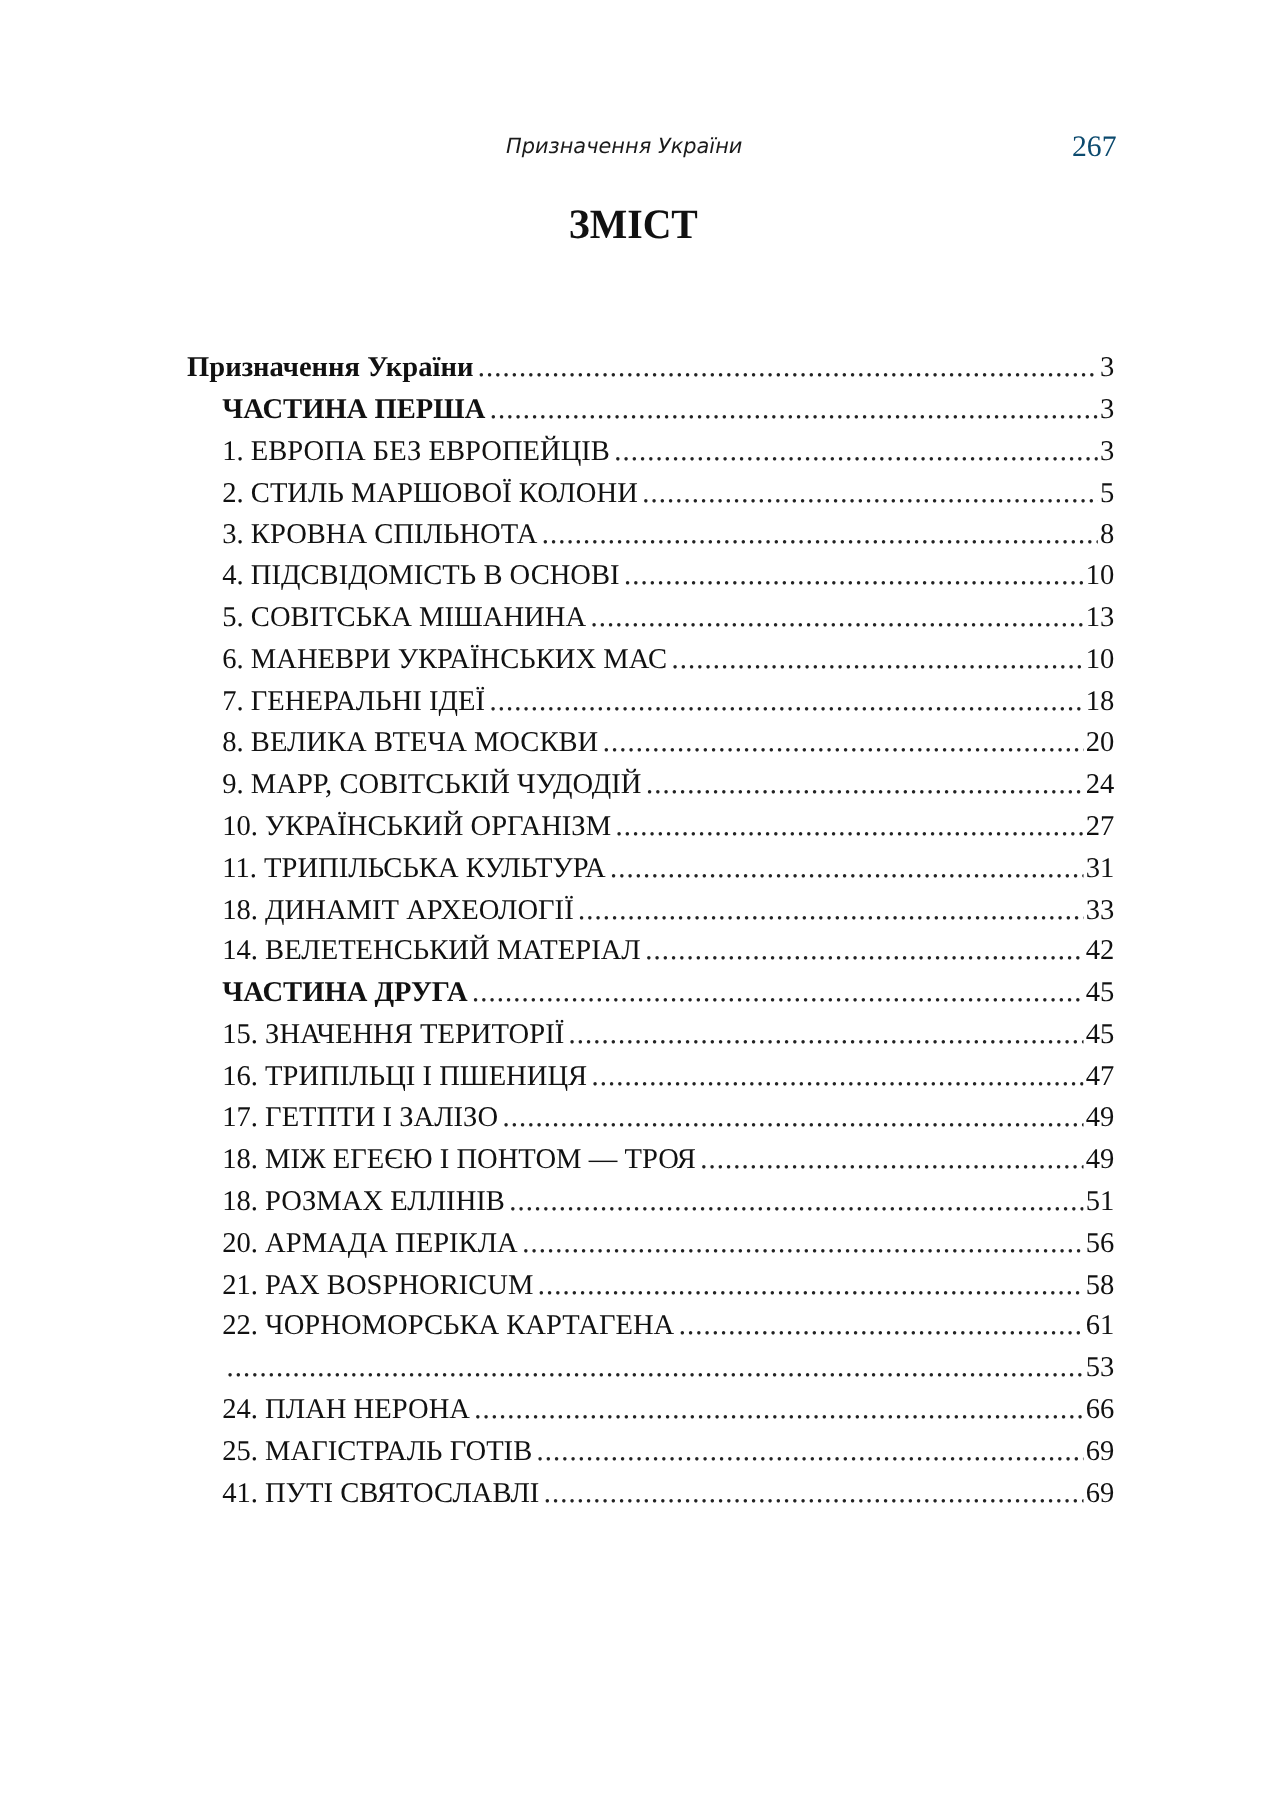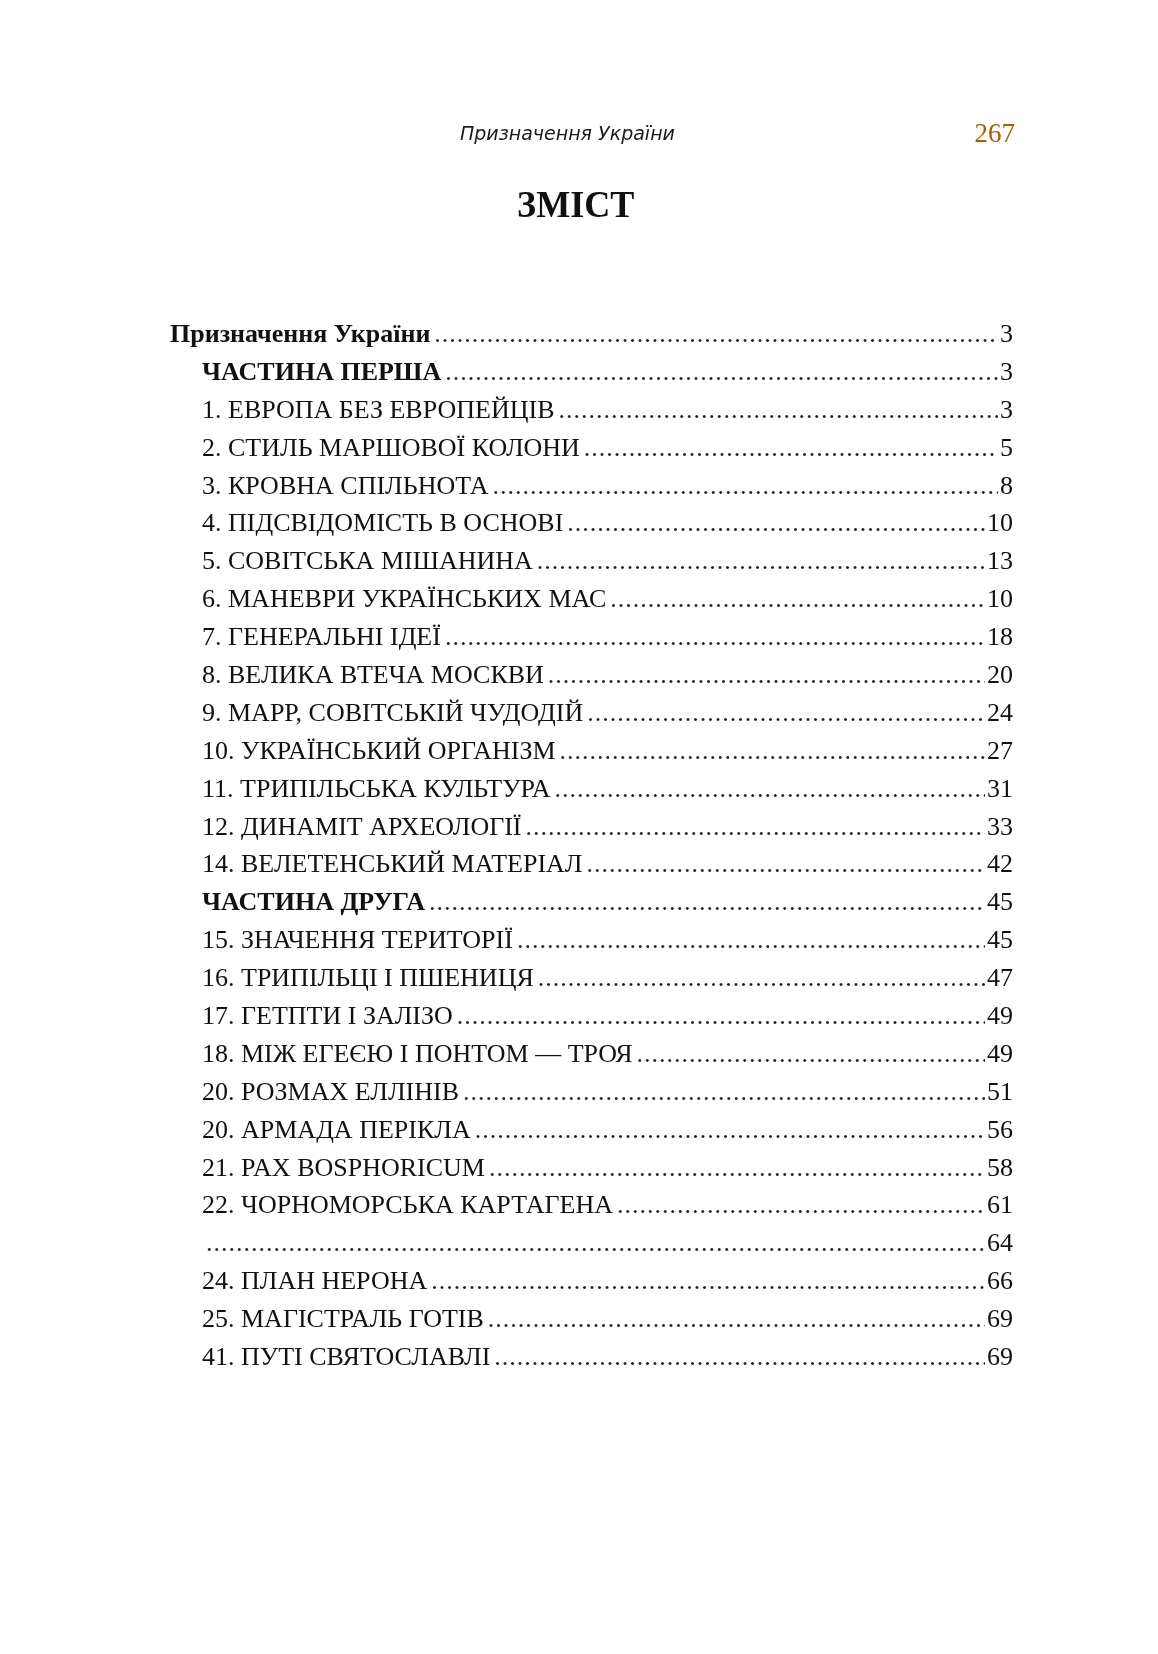--- a/index.html
+++ b/index.html
@@ -23,21 +23,21 @@
       font-size: 19px;
       color: #1a1a1a;
       letter-spacing: 0px;
     }
     .page-number {
       position: absolute;
       top: 118px;
       right: 143px;
       font-family: "Liberation Serif", serif;
       font-size: 27px;
-      color: #a16207;
+      color: #0c4a6e;
     }
     .toc-title {
       position: absolute;
       top: 182px;
       left: 0;
       width: 1136px;
       text-align: center;
       font-family: "Liberation Serif", serif;
       font-weight: bold;
       font-size: 38px;
@@ -160,21 +160,21 @@
     <span class="toc-label">10. УКРАЇНСЬКИЙ ОРГАНІЗМ</span>
     <span class="toc-leader"></span>
     <span class="toc-page">27</span>
   </li>
     <li class="toc-row level-1">
     <span class="toc-label">11. ТРИПІЛЬСЬКА КУЛЬТУРА</span>
     <span class="toc-leader"></span>
     <span class="toc-page">31</span>
   </li>
     <li class="toc-row level-1">
-    <span class="toc-label">12. ДИНАМІТ АРХЕОЛОГІЇ</span>
+    <span class="toc-label">18. ДИНАМІТ АРХЕОЛОГІЇ</span>
     <span class="toc-leader"></span>
     <span class="toc-page">33</span>
   </li>
     <li class="toc-row level-1">
     <span class="toc-label">14. ВЕЛЕТЕНСЬКИЙ МАТЕРІАЛ</span>
     <span class="toc-leader"></span>
     <span class="toc-page">42</span>
   </li>
     <li class="toc-row level-1 part">
     <span class="toc-label">ЧАСТИНА ДРУГА</span>
@@ -195,42 +195,42 @@
     <span class="toc-label">17. ГЕТПТИ І ЗАЛІЗО</span>
     <span class="toc-leader"></span>
     <span class="toc-page">49</span>
   </li>
     <li class="toc-row level-1">
     <span class="toc-label">18. МІЖ ЕГЕЄЮ І ПОНТОМ — ТРОЯ</span>
     <span class="toc-leader"></span>
     <span class="toc-page">49</span>
   </li>
     <li class="toc-row level-1">
-    <span class="toc-label">20. РОЗМАХ ЕЛЛІНІВ</span>
+    <span class="toc-label">18. РОЗМАХ ЕЛЛІНІВ</span>
     <span class="toc-leader"></span>
     <span class="toc-page">51</span>
   </li>
     <li class="toc-row level-1">
     <span class="toc-label">20. АРМАДА ПЕРІКЛА</span>
     <span class="toc-leader"></span>
     <span class="toc-page">56</span>
   </li>
     <li class="toc-row level-1">
     <span class="toc-label">21. PAX BOSPHORICUM</span>
     <span class="toc-leader"></span>
     <span class="toc-page">58</span>
   </li>
     <li class="toc-row level-1">
     <span class="toc-label">22. ЧОРНОМОРСЬКА КАРТАГЕНА</span>
     <span class="toc-leader"></span>
     <span class="toc-page">61</span>
   </li>
     <li class="toc-row level-1">
     <span class="toc-leader"></span>
-    <span class="toc-page">64</span>
+    <span class="toc-page">53</span>
   </li>
     <li class="toc-row level-1">
     <span class="toc-label">24. ПЛАН НЕРОНА</span>
     <span class="toc-leader"></span>
     <span class="toc-page">66</span>
   </li>
     <li class="toc-row level-1">
     <span class="toc-label">25. МАГІСТРАЛЬ ГОТІВ</span>
     <span class="toc-leader"></span>
     <span class="toc-page">69</span>

